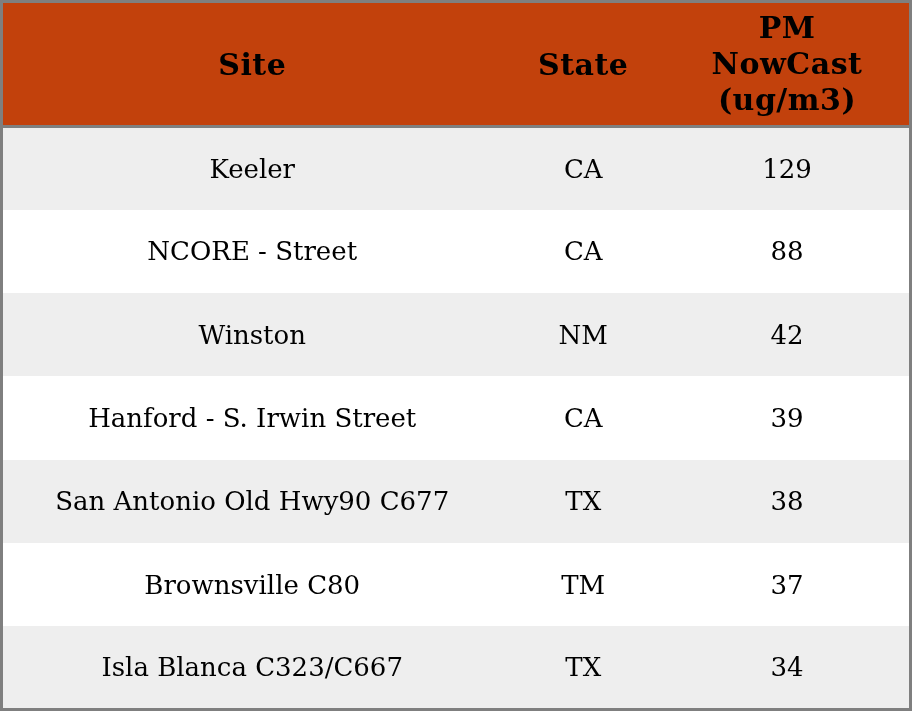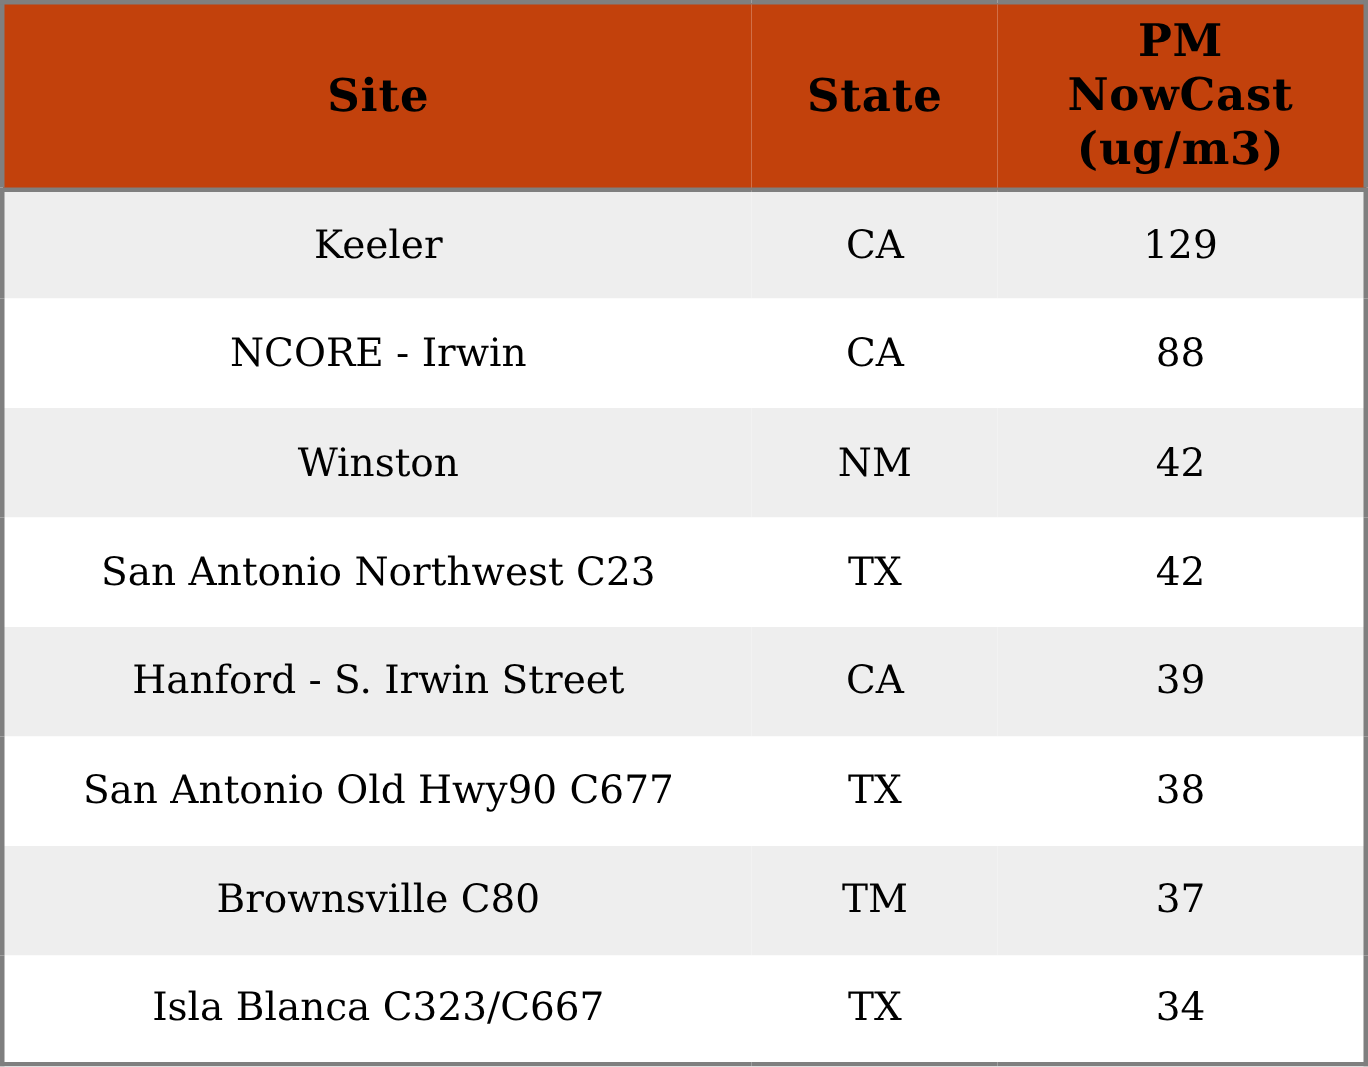--- a/index.html
+++ b/index.html
@@ -61,32 +61,27 @@
 (ug/m3)</th>
     </tr>
   </thead>
   <tbody>
     <tr>
       <td>Keeler</td>
       <td>CA</td>
       <td>129</td>
     </tr>
     <tr>
-      <td>NCORE - Irwin</td>
+      <td>NCORE - Street</td>
       <td>CA</td>
       <td>88</td>
     </tr>
     <tr>
       <td>Winston</td>
       <td>NM</td>
-      <td>42</td>
-    </tr>
-    <tr>
-      <td>San Antonio Northwest C23</td>
-      <td>TX</td>
       <td>42</td>
     </tr>
     <tr>
       <td>Hanford - S. Irwin Street</td>
       <td>CA</td>
       <td>39</td>
     </tr>
     <tr>
       <td>San Antonio Old Hwy90 C677</td>
       <td>TX</td>

